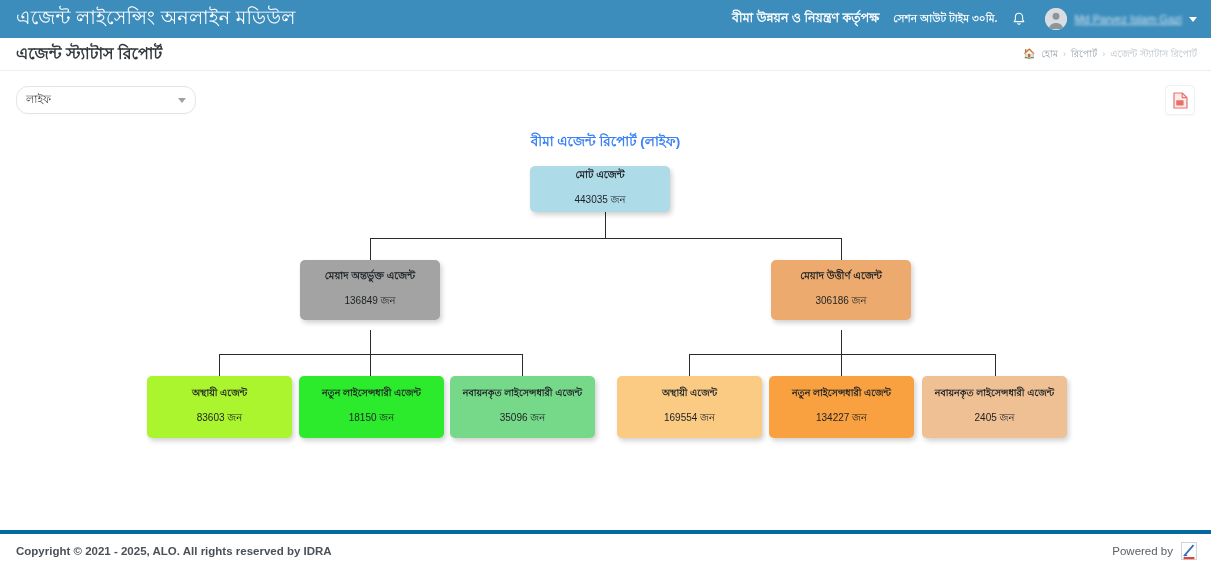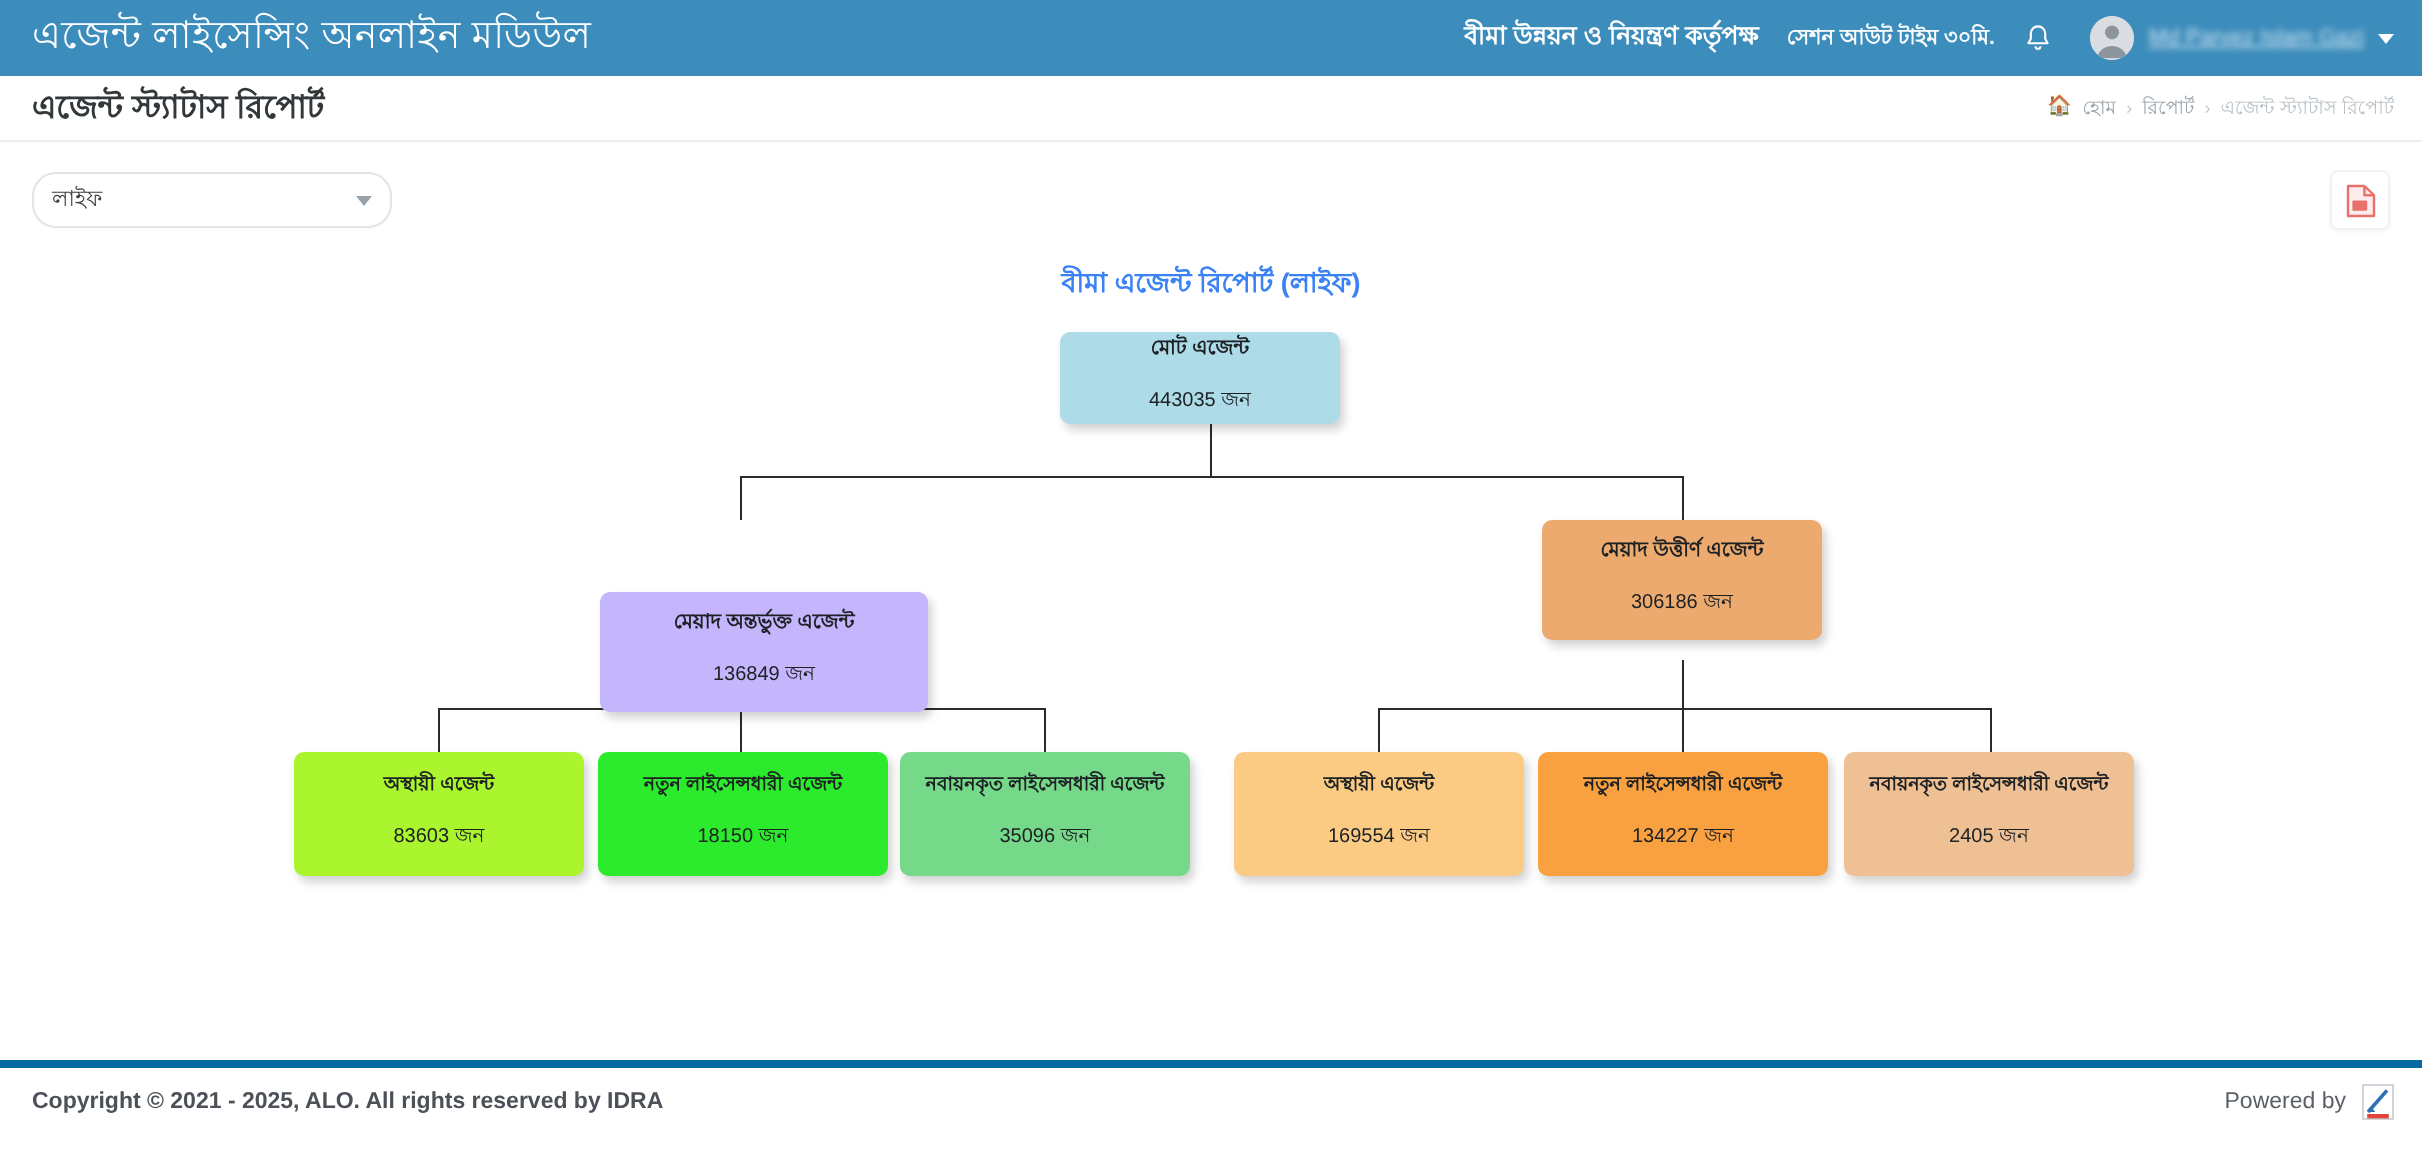--- a/index.html
+++ b/index.html
@@ -290,21 +290,21 @@
     <div class="connector conn-h" style="left:689px; top:192px; width:306px;"></div>
     <div class="connector conn-v" style="left:689px; top:192px; height:22px;"></div>
     <div class="connector conn-v" style="left:841px; top:192px; height:22px;"></div>
     <div class="connector conn-v" style="left:995px; top:192px; height:22px;"></div>
 
     <div class="node root" style="left:530px; top:4px; width:140px; height:46px; background:#addbe8;">
       <div class="n-label">মোট এজেন্ট</div>
       <div class="n-value">443035 জন</div>
     </div>
 
-    <div class="node mid" style="left:300px; top:98px; width:164px; height:60px; background:#c4b5fd;margin-top:36px;">
+    <div class="node mid" style="left:300px; top:98px; width:140px; height:60px; background:#a3a3a3;">
       <div class="n-label">মেয়াদ অন্তর্ভুক্ত এজেন্ট</div>
       <div class="n-value">136849 জন</div>
     </div>
 
     <div class="node mid" style="left:771px; top:98px; width:140px; height:60px; background:#edaa6e;">
       <div class="n-label">মেয়াদ উত্তীর্ণ এজেন্ট</div>
       <div class="n-value">306186 জন</div>
     </div>
 
     <div class="node" style="left:147px; top:214px; width:145px; height:62px; background:#aaf52e;">

